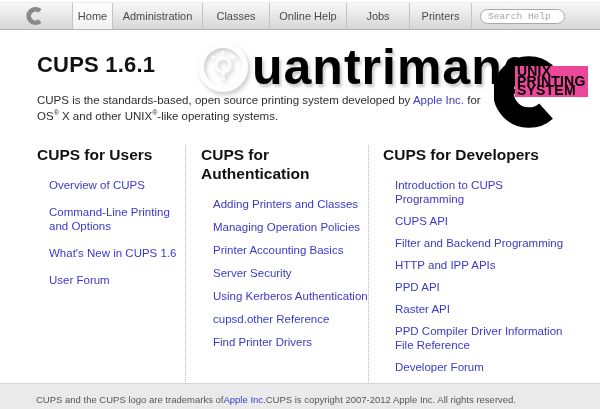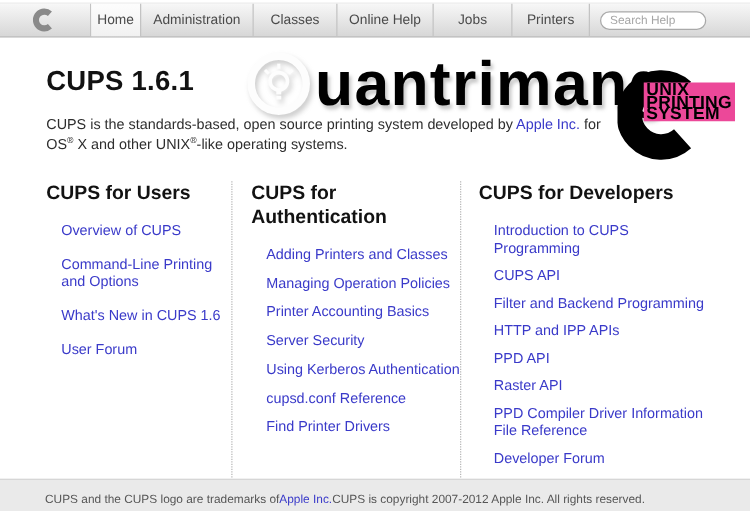--- a/index.html
+++ b/index.html
@@ -23,21 +23,21 @@
     display:flex; align-items:center; justify-content:center;
     font-size:11px; color:#4a4a4a; border-right:1px solid #c3c3c3;
     cursor:default; white-space:nowrap;
   }
   .tab.active { background:linear-gradient(#fdfdfd,#f1f1f1); }
   .w40{width:40px}.w90{width:90px}.w67{width:67px}.w77{width:77px}.w63{width:63px}.w62{width:62px}
   .nav-search { flex:1; display:flex; align-items:center; padding-left:8px; }
   .search-input {
     width:85px; height:15px; border:1px solid #a9a9a9; border-radius:8px;
     font-size:9.5px; padding:0 7px; color:#555; outline:none;
-    font-family:Liberation Sans, sans-serif; background:#fff;
+    font-family:Liberation Mono, monospace; background:#fff;
   }
   .search-input::placeholder { color:#a5a5a5; }
   
   .page-title {
     position:absolute; left:37px; top:52px;
     font-size:22px; font-weight:bold; color:#121212; letter-spacing:0.2px;
   }
   .intro {
     position:absolute; left:37px; top:92px; width:452px;
     font-size:11.5px; line-height:16px; color:#2e2e2e;
@@ -147,21 +147,21 @@
       <a class="doc-link">User Forum</a>
     </div>
 
     <div class="col col-admin">
       <h2>CUPS for Authentication</h2>
       <a class="doc-link">Adding Printers and Classes</a>
       <a class="doc-link">Managing Operation Policies</a>
       <a class="doc-link">Printer Accounting Basics</a>
       <a class="doc-link">Server Security</a>
       <a class="doc-link">Using Kerberos Authentication</a>
-      <a class="doc-link">cupsd.conf Reference</a>
+      <a class="doc-link">cupsd.other Reference</a>
       <a class="doc-link">Find Printer Drivers</a>
     </div>
 
     <div class="col col-dev">
       <h2>CUPS for Developers</h2>
       <a class="doc-link">Introduction to CUPS Programming</a>
       <a class="doc-link">CUPS API</a>
       <a class="doc-link">Filter and Backend Programming</a>
       <a class="doc-link">HTTP and IPP APIs</a>
       <a class="doc-link">PPD API</a>

